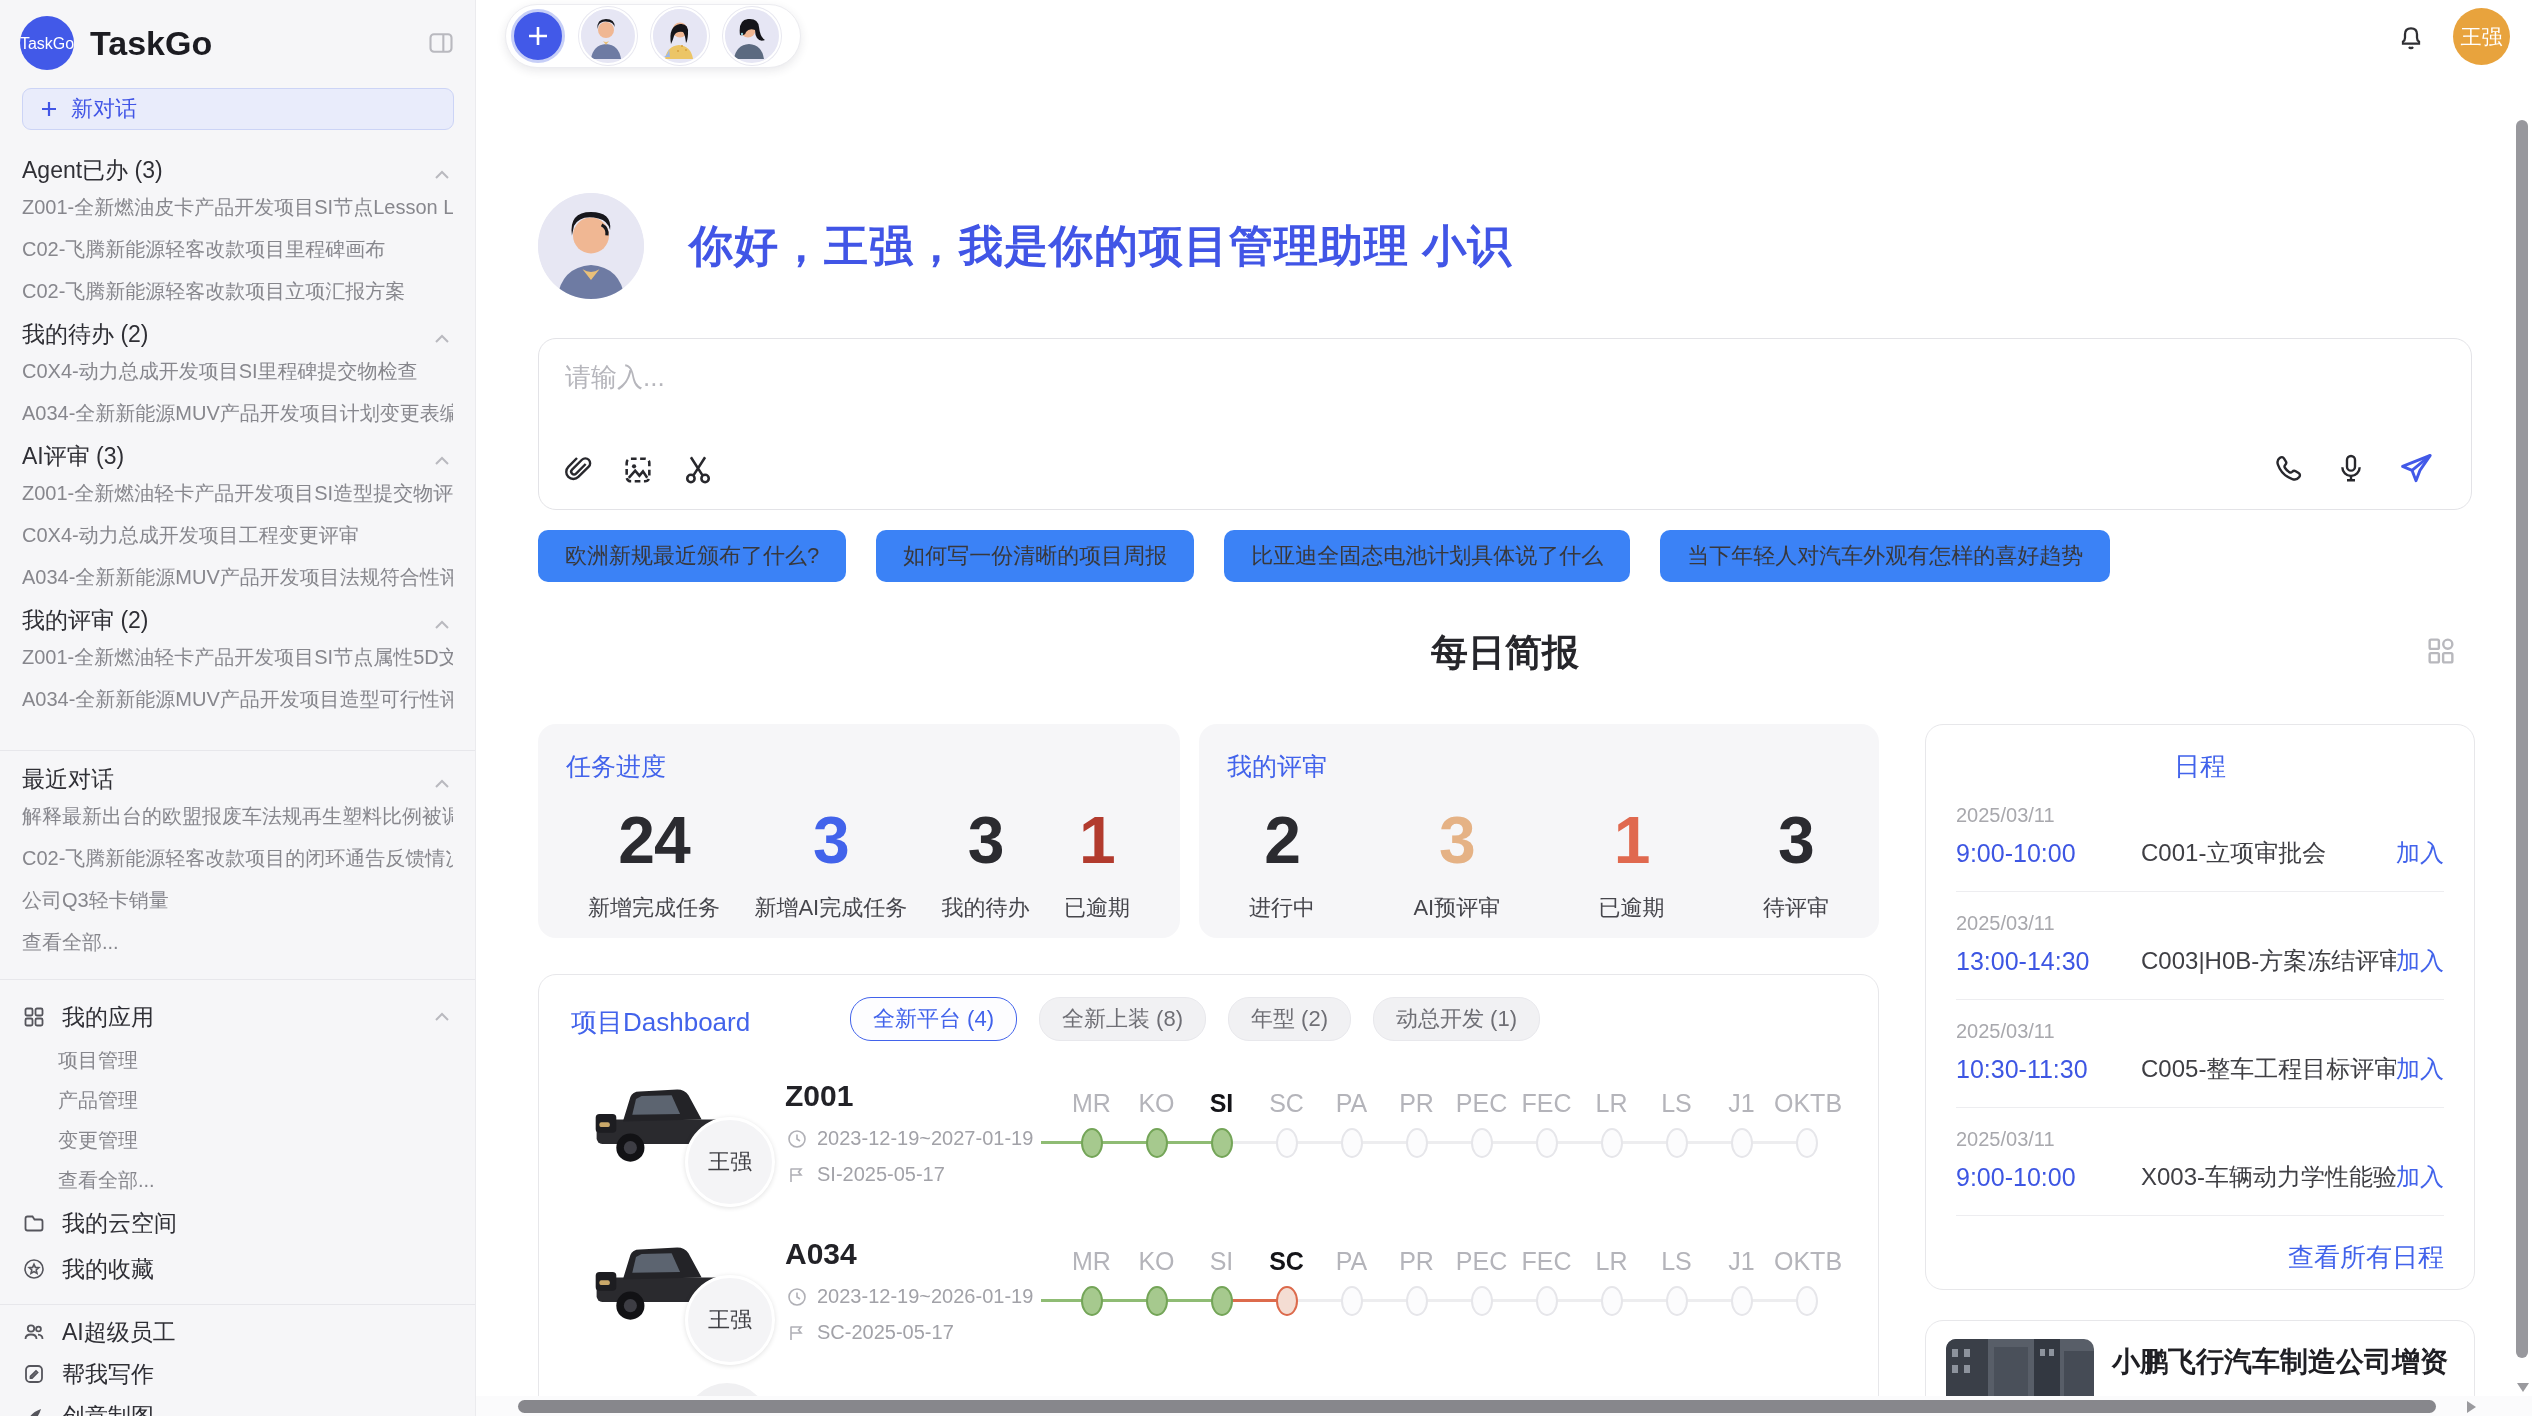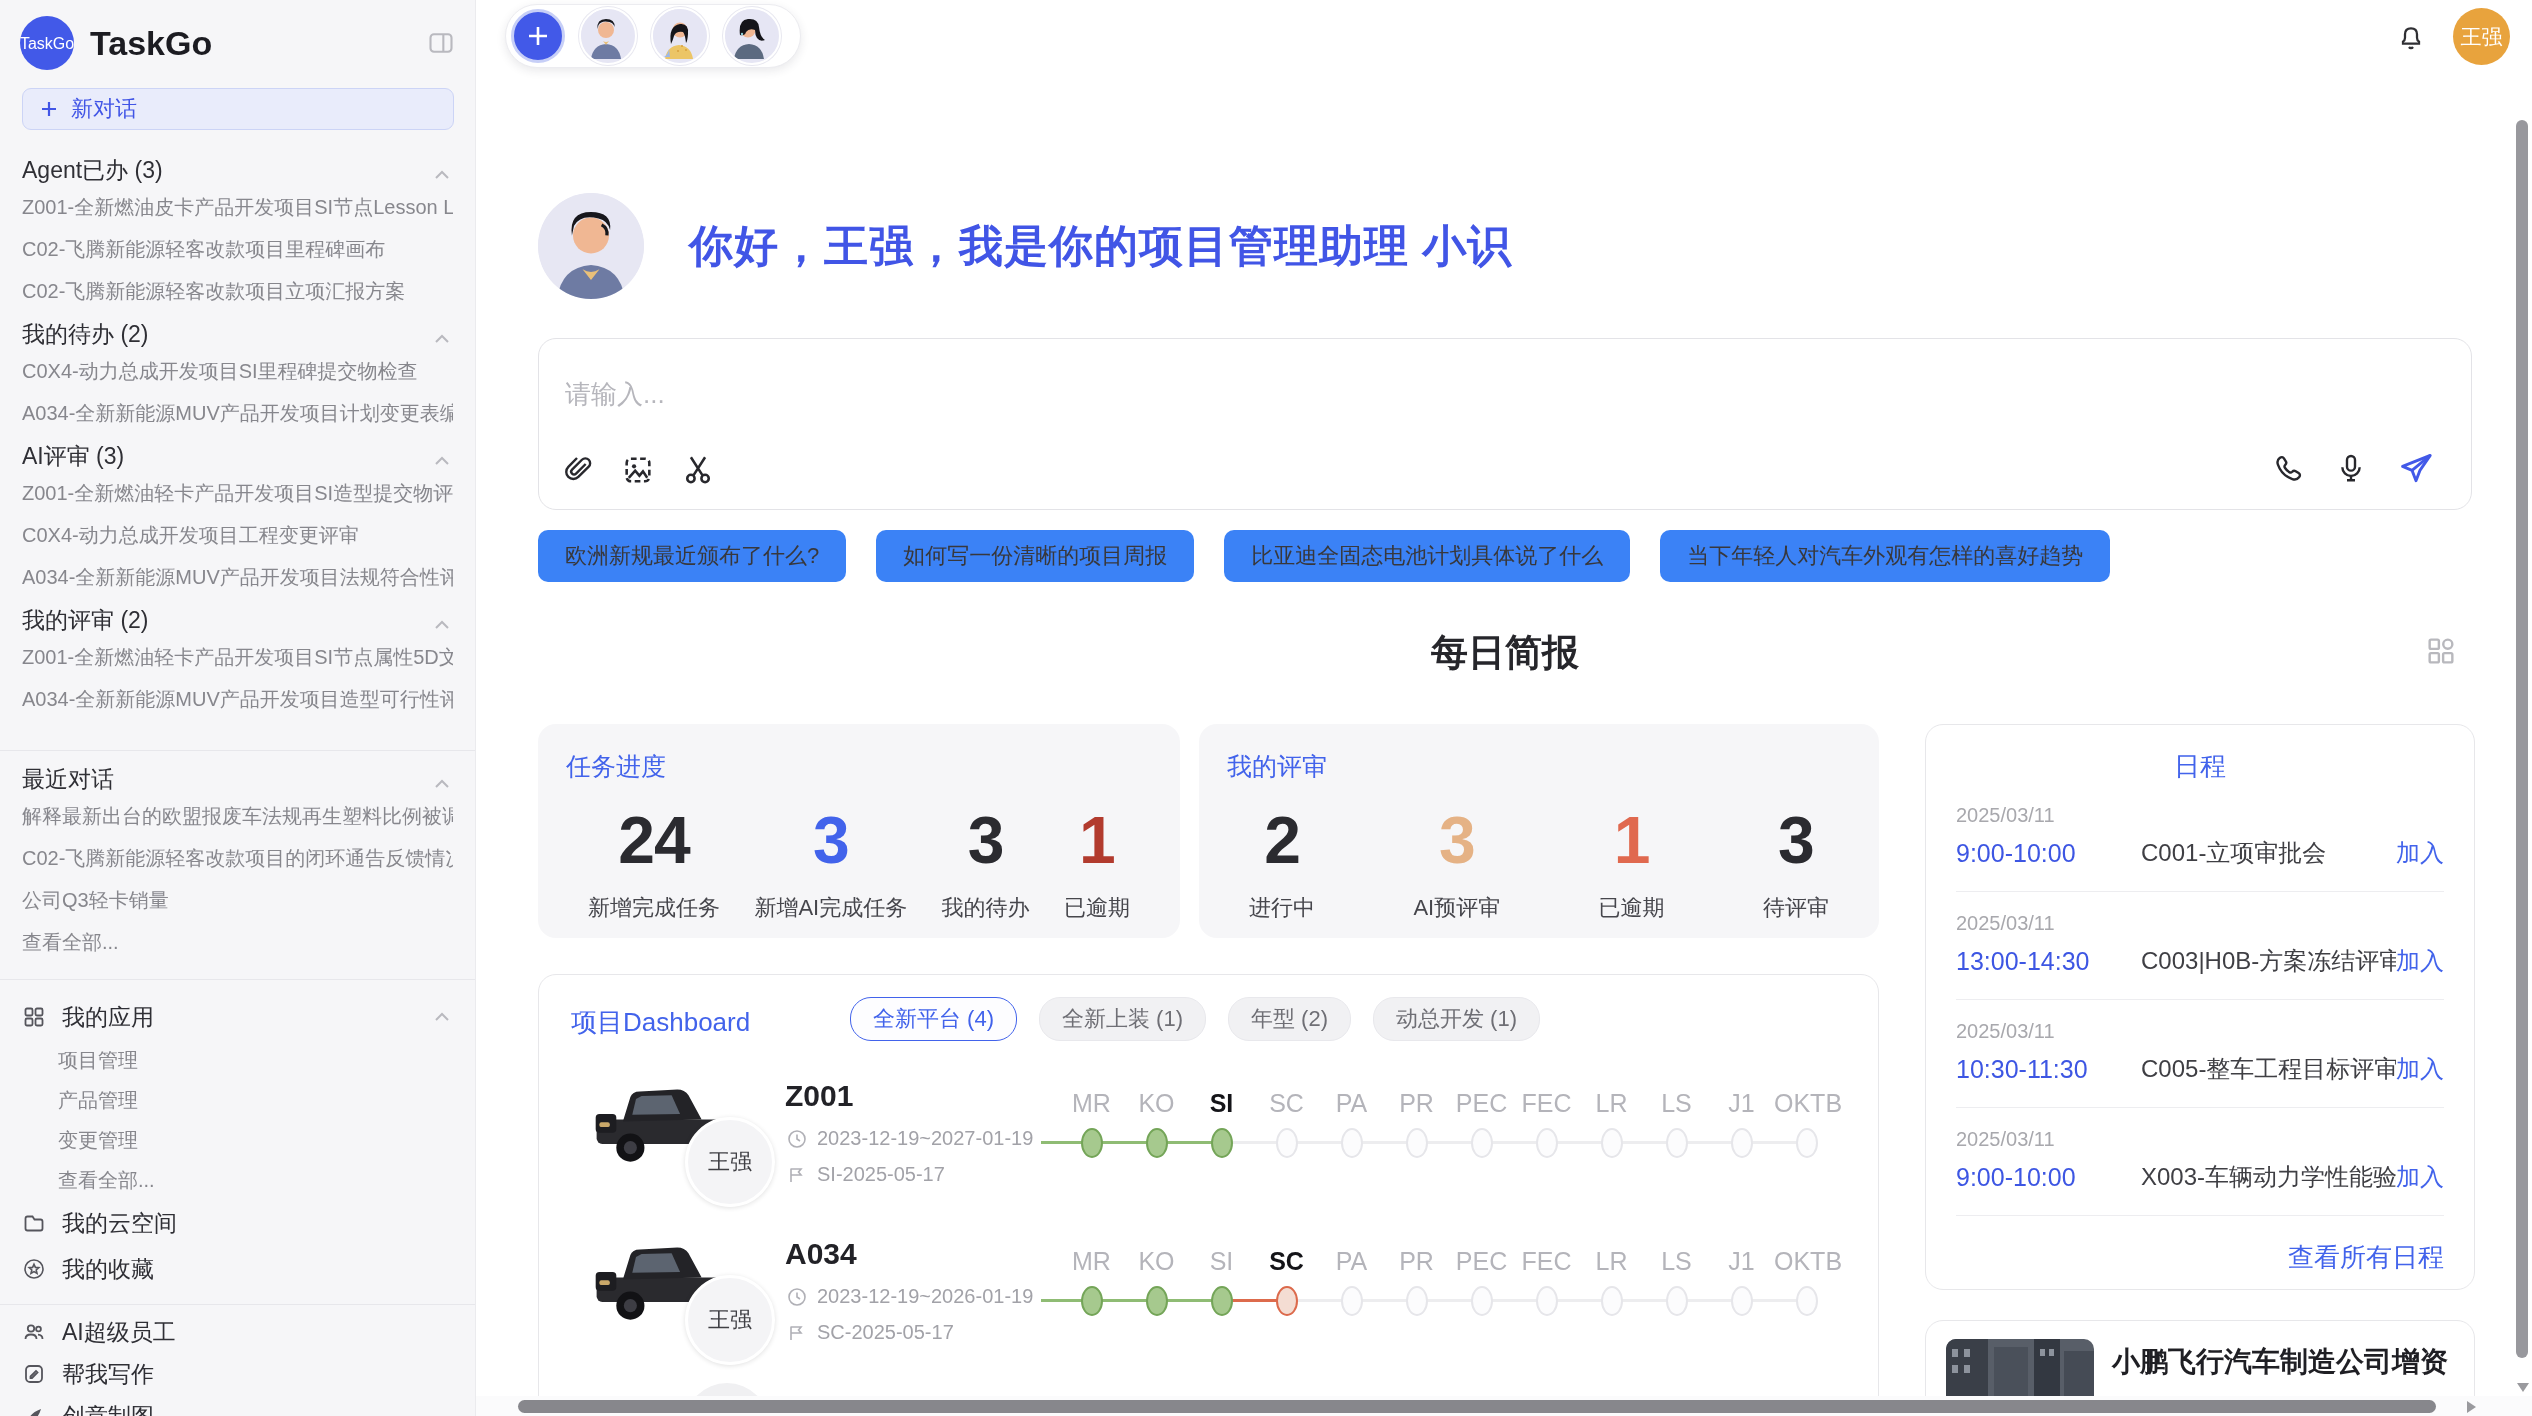--- a/index.html
+++ b/index.html
@@ -43,21 +43,21 @@
     border:2px solid #fff;box-shadow:0 0 0 1px #e8e8f0;cursor:pointer;flex:none;}
   .topright{position:absolute;right:22px;top:8px;display:flex;align-items:center;gap:26px;}
   .bell{color:#2f2f33;cursor:pointer;}
   .user-avatar{width:57px;height:57px;border-radius:50%;background:#e8a33d;color:#fff;
     font-size:21px;display:flex;align-items:center;justify-content:center;cursor:pointer;}
   .hero{position:absolute;left:62px;top:193px;display:flex;align-items:center;}
   .hero-avatar{width:106px;height:106px;border-radius:50%;overflow:hidden;background:#e7e7f3;flex:none;}
   .hero h1{margin:0 0 0 45px;font-size:44px;font-weight:700;color:#4155e6;letter-spacing:1px;}
   .composer{position:absolute;left:62px;top:338px;width:1934px;height:172px;background:#fff;
     border:1.5px solid #e3e3e7;border-radius:18px;box-sizing:border-box;}
-  .composer .ph{position:absolute;left:26px;top:38px;font-size:26px;color:#b6b6bc;cursor:text;}
+  .composer .ph{position:absolute;left:26px;top:21px;font-size:26px;color:#b6b6bc;cursor:text;}
   .composer .left-ics{position:absolute;left:24px;bottom:22px;display:flex;gap:26px;align-items:center;color:#28282d;}
   .composer .right-ics{position:absolute;right:36px;bottom:22px;display:flex;gap:30px;align-items:center;color:#28282d;}
   .cic{cursor:pointer;}
   .send{color:#4259e8;}
   .chips{position:absolute;left:62px;top:530px;width:1945px;display:flex;gap:30px;}
   .chip{height:52px;border-radius:10px;background:#3b82f6;display:flex;align-items:center;
     padding:0 27px;font-size:22px;color:#38383c;white-space:nowrap;cursor:pointer;}
   .briefhead{position:absolute;left:62px;top:628px;width:1934px;height:48px;}
   .briefhead h2{margin:0;text-align:center;font-size:37px;font-weight:700;color:#26262b;}
   .brief-grid-ic{position:absolute;right:14px;top:6px;color:#b8b8bd;cursor:pointer;}
@@ -466,21 +466,21 @@
             <div class="l">待评审</div>
           </div>
       </div>
     </div>
   </div>
 
   <div class="dash">
     <div class="dash-title">项目Dashboard</div>
     <div class="dash-tabs">
       <div class="dtab active">全新平台 (4)</div>
-      <div class="dtab">全新上装 (1)</div>
+      <div class="dtab">全新上装 (8)</div>
       <div class="dtab">年型 (2)</div>
       <div class="dtab">动总开发 (1)</div>
     </div>
 
     <div class="prow r1">
       <svg class="truck" viewBox="0 0 160 104">
         <rect x="6" y="44" width="148" height="26" rx="6" fill="#2a2a2e"></rect>
         <path d="M34 46 42 20q2-6 10-6l40-2q8 0 12 6l14 26z" fill="#232327"></path>
         <path d="M48 22l6-3 32-1 9 20-51 1z" fill="#5c6470"></path>
         <rect x="5" y="38" width="22" height="20" rx="4" fill="#1d1d21"></rect>

